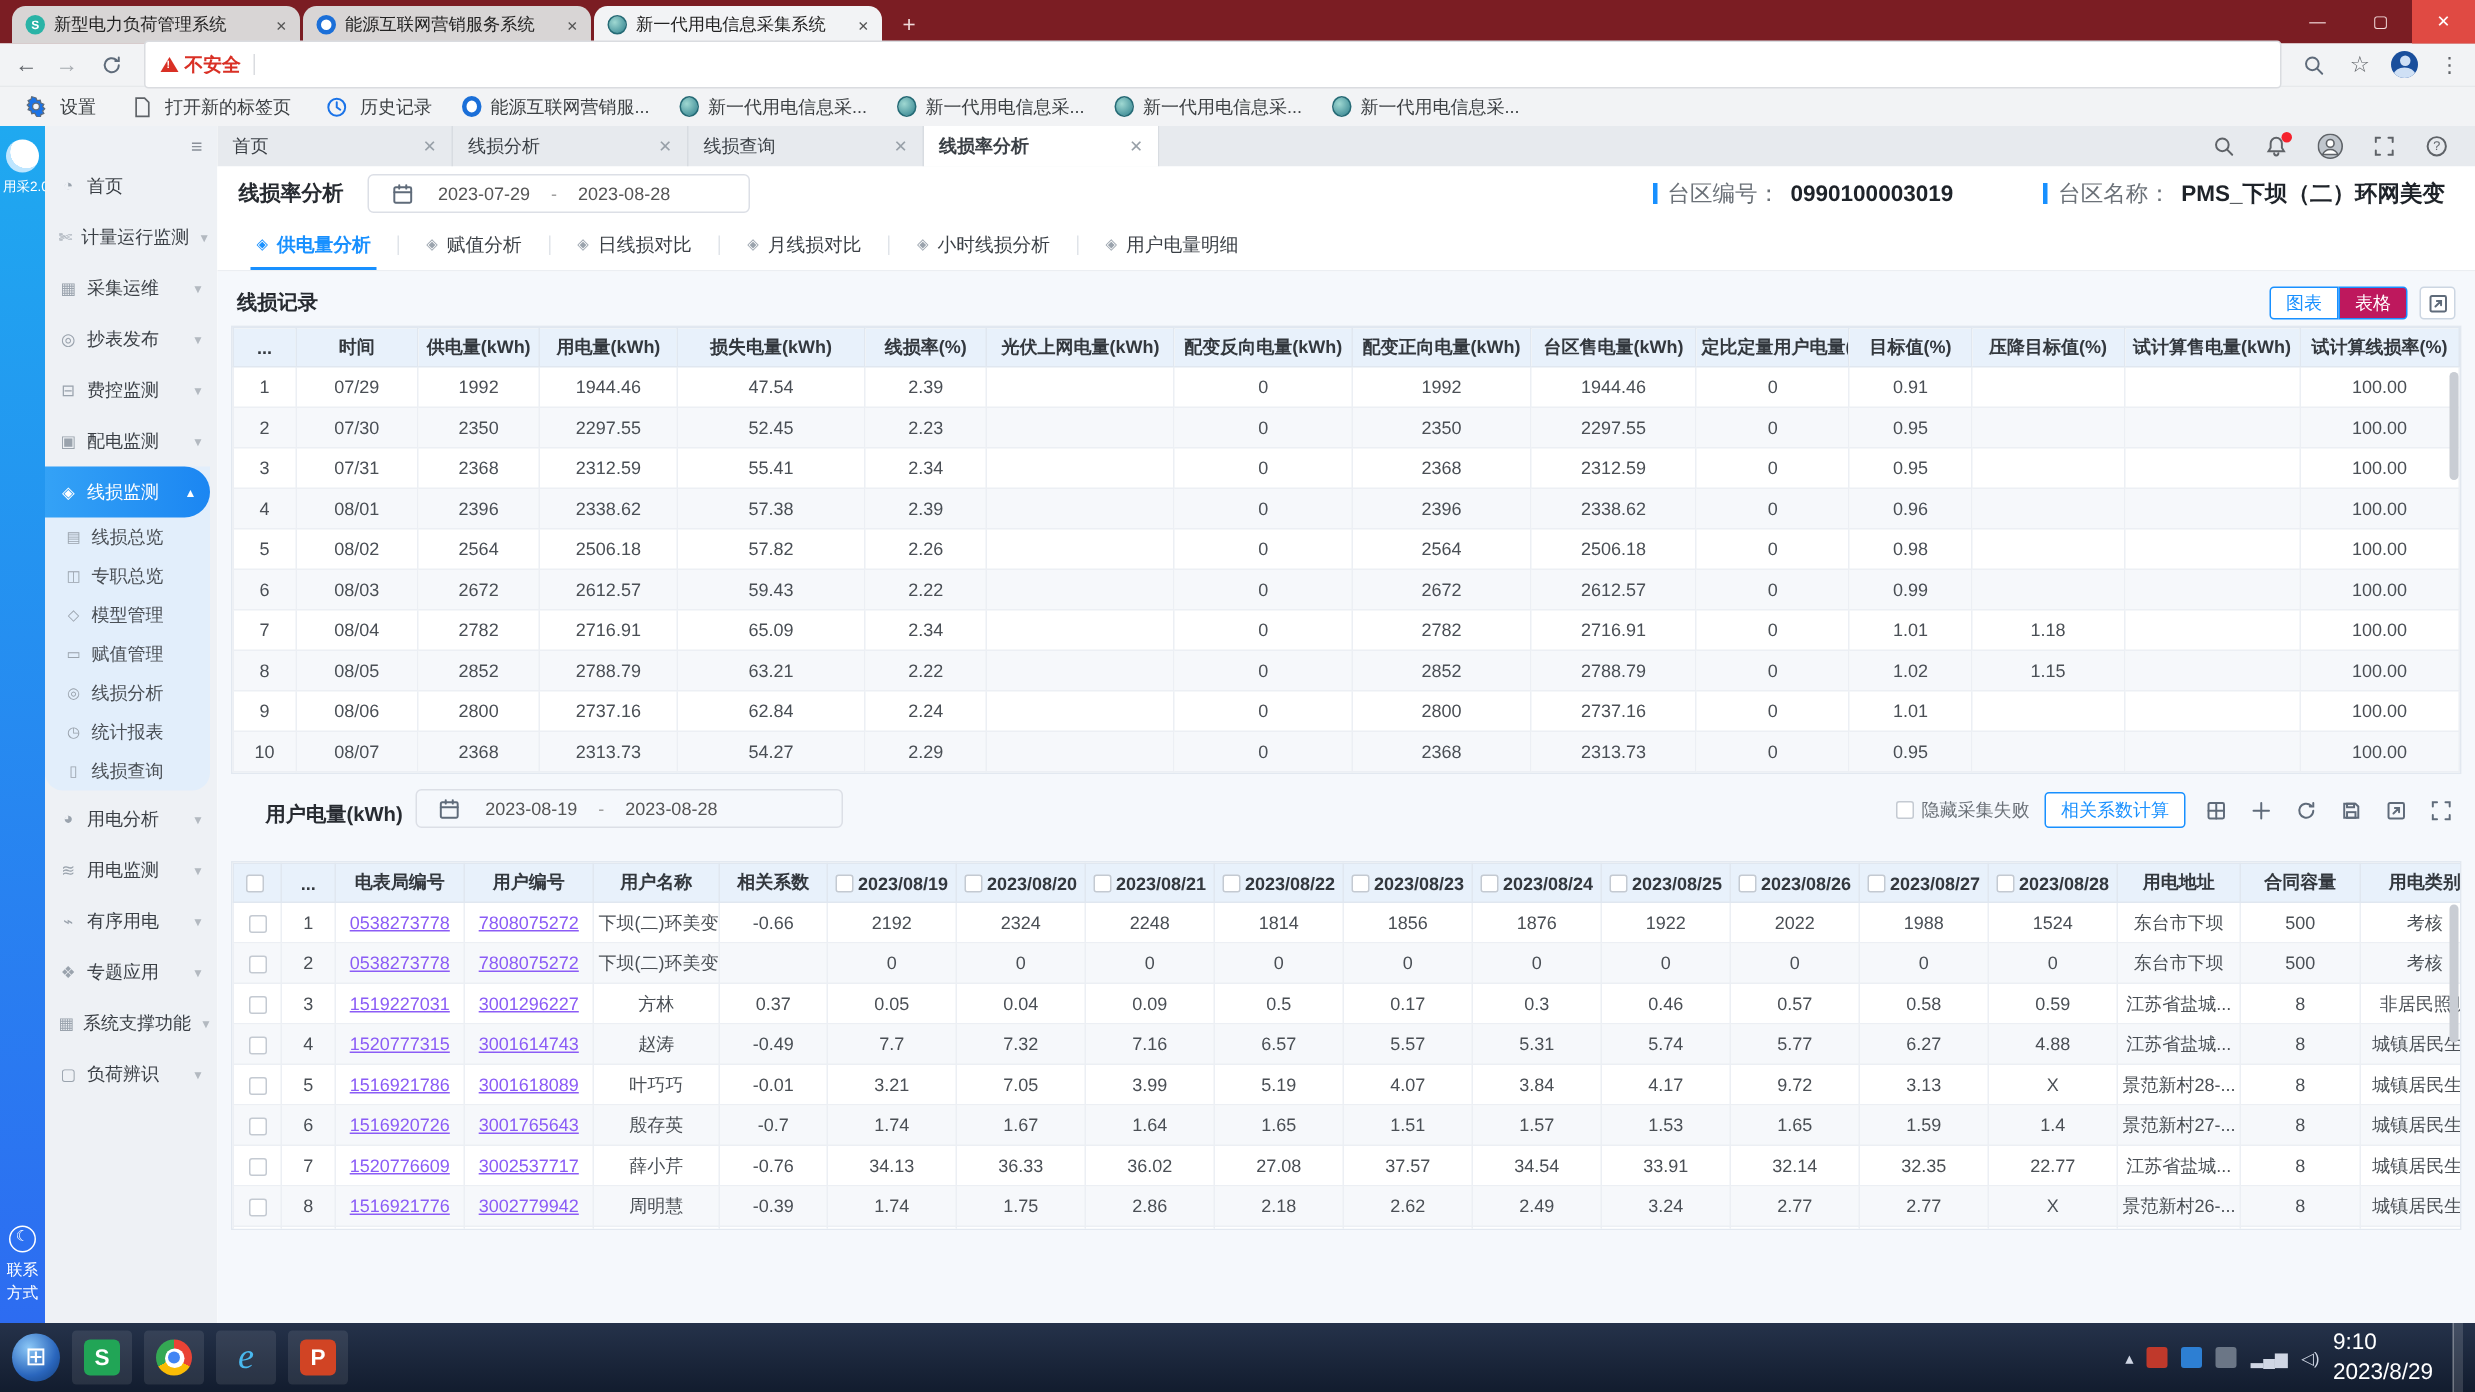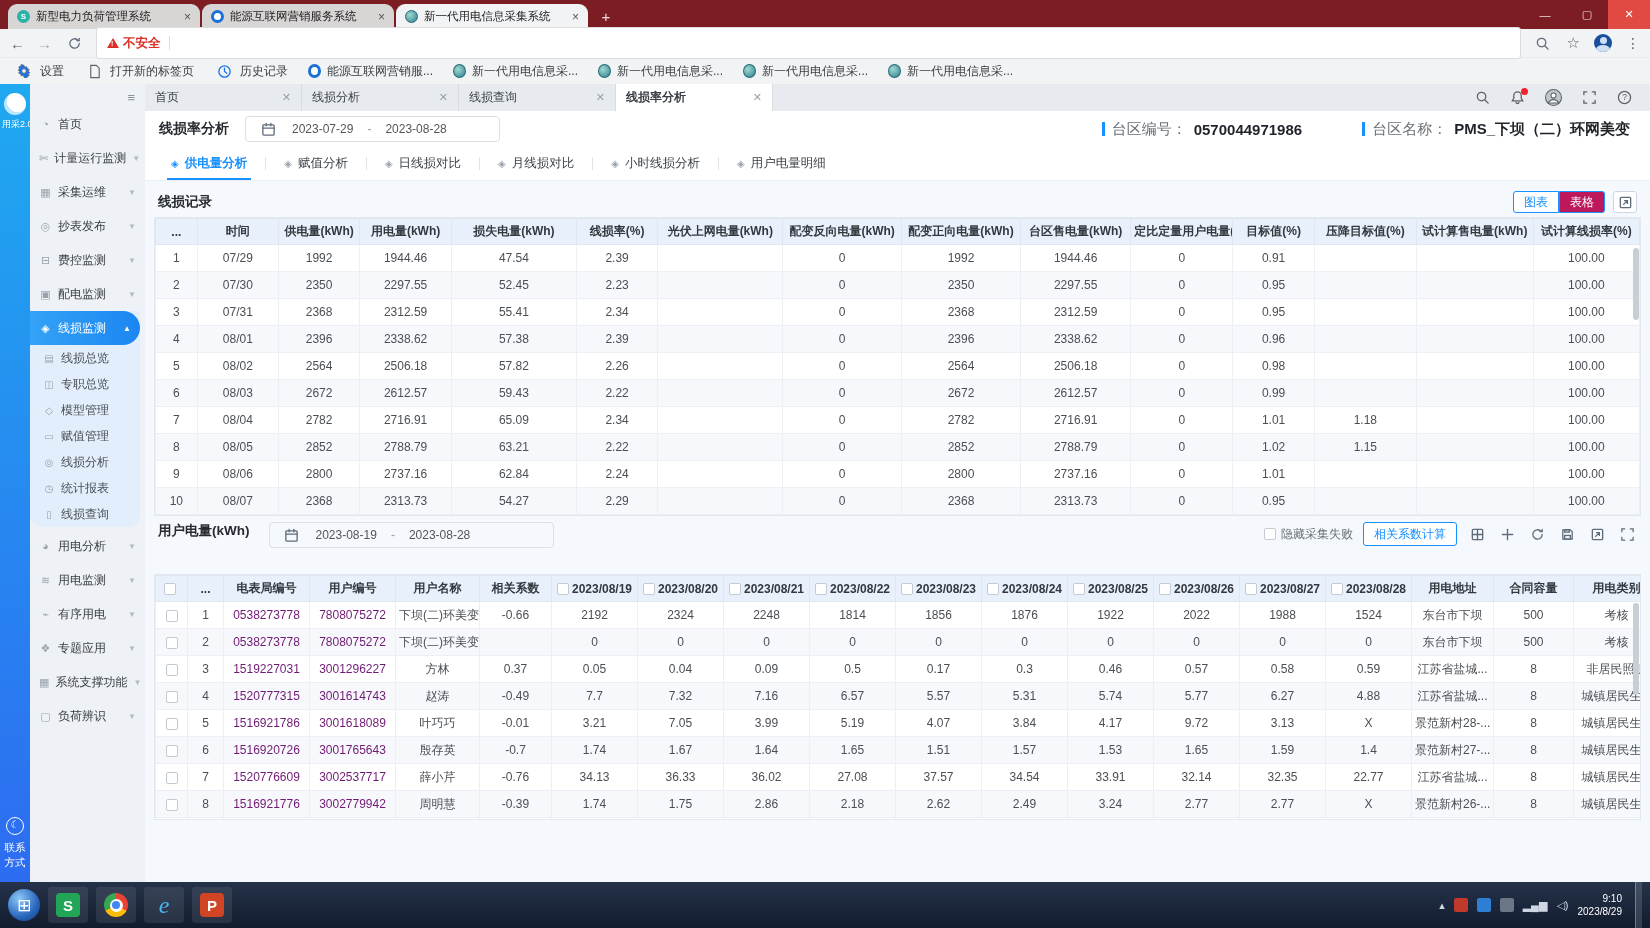--- a/index.html
+++ b/index.html
@@ -110,26 +110,26 @@
   .icon-btn { width:24px; height:22px; margin-left:8px; border:1px solid #ccd6e2; border-radius:3px; background:#fff;
               display:flex; align-items:center; justify-content:center; }
   .icon-btn svg, .plain-ic svg { stroke:#5f6b7a; }
 
   .tbl-wrap { position:relative; background:#fff; border:1px solid #e2e8f0; }
   table { width:100%; border-collapse:collapse; table-layout:fixed; font-size:12px; color:#4a4f55; }
   th { background:#e8f1fb; border:1px solid #e0e7f0; height:26px; font-weight:bold; color:#33383e;
        white-space:nowrap; overflow:hidden; padding:0 3px; text-align:center; }
   td { border:1px solid #eceff4; height:27px; text-align:center; white-space:nowrap; overflow:hidden; padding:0 3px; background:#fff; }
   tr.even td { background:#f6f8fb; }
-  td.link { color:#701a75; }
+  td.link { color:#8b5cf6;text-decoration:underline; }
   .chk { display:inline-block; width:12px; height:12px; border:1px solid #c4cad2; border-radius:2px; background:#fff; vertical-align:middle; }
   th .chk { margin-right:3px; }
   .vthumb { position:absolute; right:1px; width:6px; border-radius:3px; background:#c9cdd4; }
 
-  .sec2-toolbar { height:30px; margin-top:6px; display:flex; align-items:flex-start; gap:19px; padding:0 4px; }
+  .sec2-toolbar { height:30px; margin-top:6px; display:flex; align-items:flex-end; gap:8px; padding:0 4px;margin-left:19px; }
   .sec2-right { margin-left:auto; display:flex; align-items:center; gap:10px; }
   .hide-fail { display:flex; align-items:center; gap:5px; font-size:12px; color:#6b7178; }
   .calc-btn { height:24px; padding:0 10px; border:1px solid #1890ff; border-radius:3px; color:#1890ff;
               background:#fff; font-size:12px; display:flex; align-items:center; }
   .plain-ic { display:flex; align-items:center; justify-content:center; width:20px; height:20px; }
   .t2wrap { margin-top:22px; max-height:246px; overflow:hidden; }
 
   
   .taskbar { height:46px; background:linear-gradient(180deg,#25324a,#121c2e); display:flex; align-items:center;
              padding:0 8px; gap:8px; }
@@ -142,21 +142,21 @@
            display:flex; align-items:center; justify-content:center; }
   .ti-wps { background:#21a556; }
   .ti-ppt { background:#d14424; }
   .chrome-ic { width:24px; height:24px; border-radius:50%; position:relative;
                background:conic-gradient(#ea4335 0 120deg, #fbbc05 120deg 240deg, #34a853 240deg 360deg); }
   .chrome-ic::before { content:""; position:absolute; inset:5.5px; border-radius:50%; background:#fff; }
   .chrome-ic::after { content:""; position:absolute; inset:8px; border-radius:50%; background:#4285f4; }
   .ie-ic { color:#49b8ee; font-size:24px; font-style:italic; font-family:"Liberation Serif","DejaVu Serif",serif; line-height:1; }
   .tray { margin-left:auto; display:flex; align-items:center; gap:9px; color:#cfd6e4; font-size:11px; }
   .tray-sq { width:14px; height:14px; border-radius:2px; }
-  .clock { text-align:right; line-height:1.35; color:#fff; font-size:10px; padding-right:4px; }
+  .clock { line-height:1.35; color:#fff; font-size:15px; padding-right:4px; }
   .desk-sliver { width:7px; height:46px; background:rgba(255,255,255,.14); border-left:1px solid rgba(255,255,255,.3); }
 </style>
 </head>
 <body>
 
 <div class="tab-strip">
   <div id="btab-host" style="display:flex;align-items:flex-end;">
       <div class="btab">
         <span class="fav teal-swirl">S</span>
         <span class="btab-title">新型电力负荷管理系统</span>
@@ -439,21 +439,21 @@
             </svg>
           </span>
         <span>2023-07-29</span>
         <span style="color:#999;">-</span>
         <span>2023-08-28</span>
       </div>
       <div class="head-right">
         <div class="kv">
           <span class="vbar"></span>
           <span class="lab">台区编号：</span>
-          <span class="val">0570044971986</span>
+          <span class="val">0990100003019</span>
         </div>
         <div class="kv">
           <span class="vbar"></span>
           <span class="lab">台区名称：</span>
           <span class="val">PMS_下坝（二）环网美变</span>
         </div>
       </div>
     </div>
 
     <div class="subtabs" id="subtabs">

